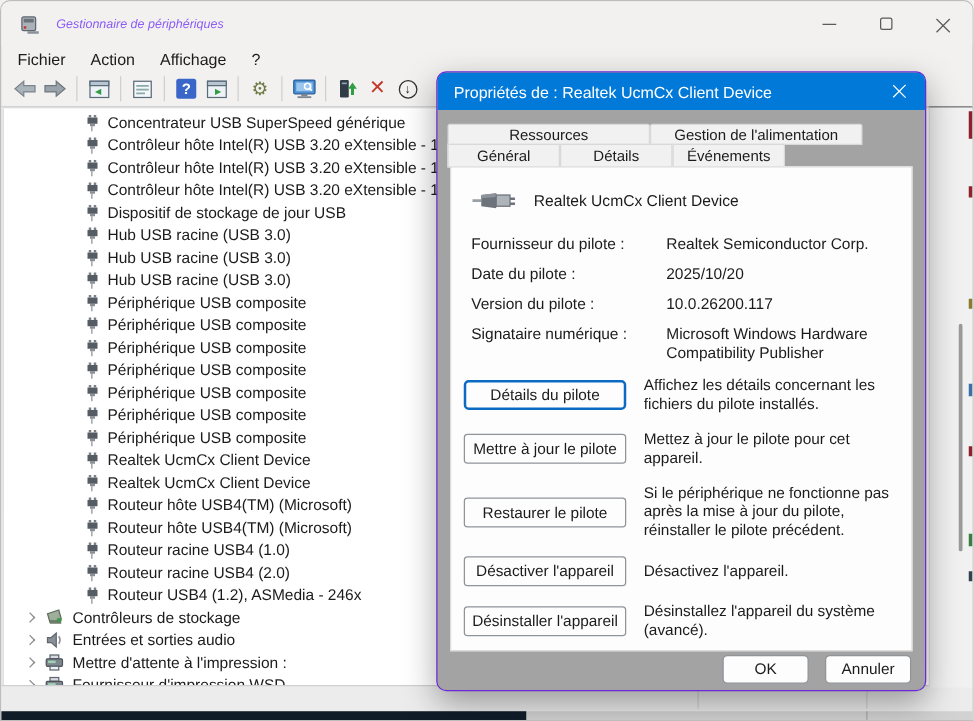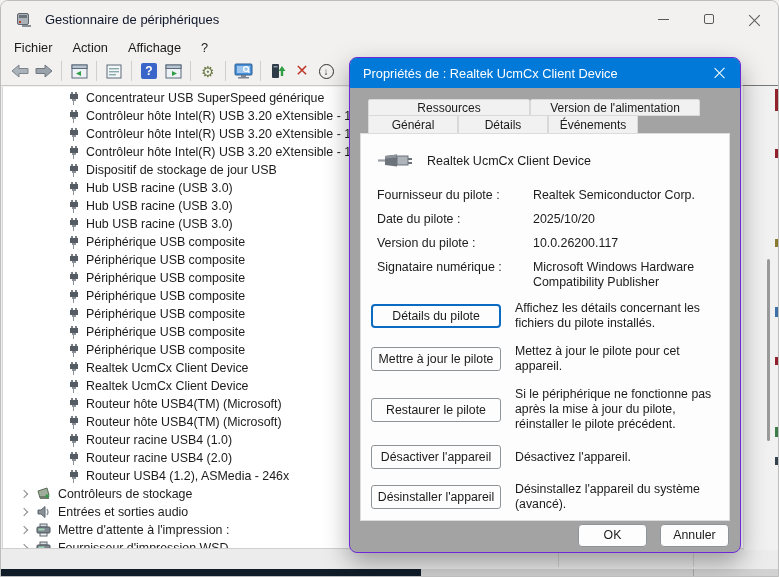--- a/index.html
+++ b/index.html
@@ -7,21 +7,21 @@
   body { font-family:"Liberation Sans","DejaVu Sans",sans-serif; color:#1b1b1b; background:#f2f1f0; position:relative; }
 
   
   .window { position:absolute; inset:0; background:#f2f1f0; border:1px solid #bdbdbd; border-radius:8px 8px 0 0; overflow:hidden; }
   .titlebar { position:absolute; top:0; left:0; right:0; height:36px; display:flex; align-items:center; background:#f2f1f0; }
   .app-icon { width:17px; height:17px; margin-left:15px; position:relative; }
   .app-icon .tower { position:absolute; left:1px; top:2px; width:12px; height:12px; background:#aab1b8; border:1px solid #5f666d; border-radius:2px; }
   .app-icon .slot  { position:absolute; left:3px; top:4px; width:8px; height:3px; background:#6a727a; }
   .app-icon .led   { position:absolute; left:3px; top:10px; width:2px; height:2px; background:#c0392b; }
   .app-icon .base  { position:absolute; left:6px; top:14px; width:9px; height:2px; background:#8a9097; }
-  .title-text { margin-left:12px; font-size:13px; color:#0f172a; }
+  .title-text { margin-left:12px; font-size:10px; color:#8b5cf6;font-style:italic; }
   .winbtns { margin-left:auto; display:flex; height:36px; }
   .winbtn { width:46px; height:36px; display:flex; align-items:center; justify-content:center; }
   .min-glyph { width:11px; height:1px; background:#5a5a5a; }
   .max-glyph { width:10px; height:10px; border:1px solid #5a5a5a; border-radius:2px; }
   .close-glyph { position:relative; width:12px; height:12px; }
   .close-glyph::before,.close-glyph::after { content:""; position:absolute; left:5px; top:0; width:1px; height:15px; background:#5a5a5a; }
   .close-glyph::before { transform:rotate(45deg); }
   .close-glyph::after  { transform:rotate(-45deg); }
 
   .menubar { position:absolute; top:36px; left:0; right:0; height:20px; display:flex; align-items:center; padding-left:3px; font-size:12.8px; }
@@ -68,21 +68,21 @@
 
   
   .dialog { position:absolute; left:348px; top:56px; width:392px; height:496px; background:#a3a3a3; border:1px solid #6d28d9; border-radius:8px; box-shadow:0 10px 26px rgba(0,0,0,.35); overflow:hidden; z-index:10; }
   .dlg-title { height:30px; background:#0179d8; color:#ffffff; display:flex; align-items:center; padding-left:13px; font-size:12.8px; }
   .dlg-close { margin-left:auto; width:40px; height:30px; display:flex; align-items:center; justify-content:center; }
   .dlg-close-glyph { position:relative; width:12px; height:12px; }
   .dlg-close-glyph::before,.dlg-close-glyph::after { content:""; position:absolute; left:5px; top:-1px; width:1.3px; height:14px; background:#fff; }
   .dlg-close-glyph::before { transform:rotate(45deg); }
   .dlg-close-glyph::after  { transform:rotate(-45deg); }
 
-  .tabs { padding:0 18px; margin-top:11px; position:relative; }
+  .tabs { padding:0 8px; margin-top:11px; position:relative; }
   .tabrow { display:flex; }
   .tab { display:flex; align-items:center; justify-content:center; font-size:12px; background:#f1f1f1; border:1px solid #d9d9d9; }
   .tabrow1 .tab { height:17px; border-radius:2px 2px 0 0; }
   .tabrow2 .tab { height:19px; margin-top:-1px; }
   .tab.w162 { width:162px; } .tab.w170 { width:170px; } .tab.w90 { width:90px; }
   .tab.active { background:#fdfdfd; height:22px; margin-top:-4px; border-bottom:1px solid #fdfdfd; border-radius:2px 2px 0 0; position:relative; z-index:2; }
 
   .tabpage { margin:-1px 10px 0 10px; height:388px; background:#fdfdfd; border:1px solid #dcdcdc; padding:12px 10px; position:relative; z-index:1; overflow:hidden; }
   .devhead { display:flex; align-items:center; margin:4px 0 16px 6px; }
   .devplug { width:36px; height:22px; margin-right:14px; flex:0 0 auto; }
@@ -372,21 +372,21 @@
     <div class="dlg-title">
       <span>Propriétés de : Realtek UcmCx Client Device</span>
       <div class="dlg-close">
         <span class="dlg-close-glyph"></span>
       </div>
     </div>
 
     <div class="tabs">
       <div class="tabrow tabrow1">
         <div class="tab w162">Ressources</div>
-        <div class="tab w170">Version de l'alimentation</div>
+        <div class="tab w170">Gestion de l'alimentation</div>
       </div>
       <div class="tabrow tabrow2">
         <div class="tab w90">Général</div>
         <div class="tab w90">Détails</div>
         <div class="tab w90">Événements</div>
       </div>
     </div>
 
     <div class="tabpage">
       <div class="devhead">

